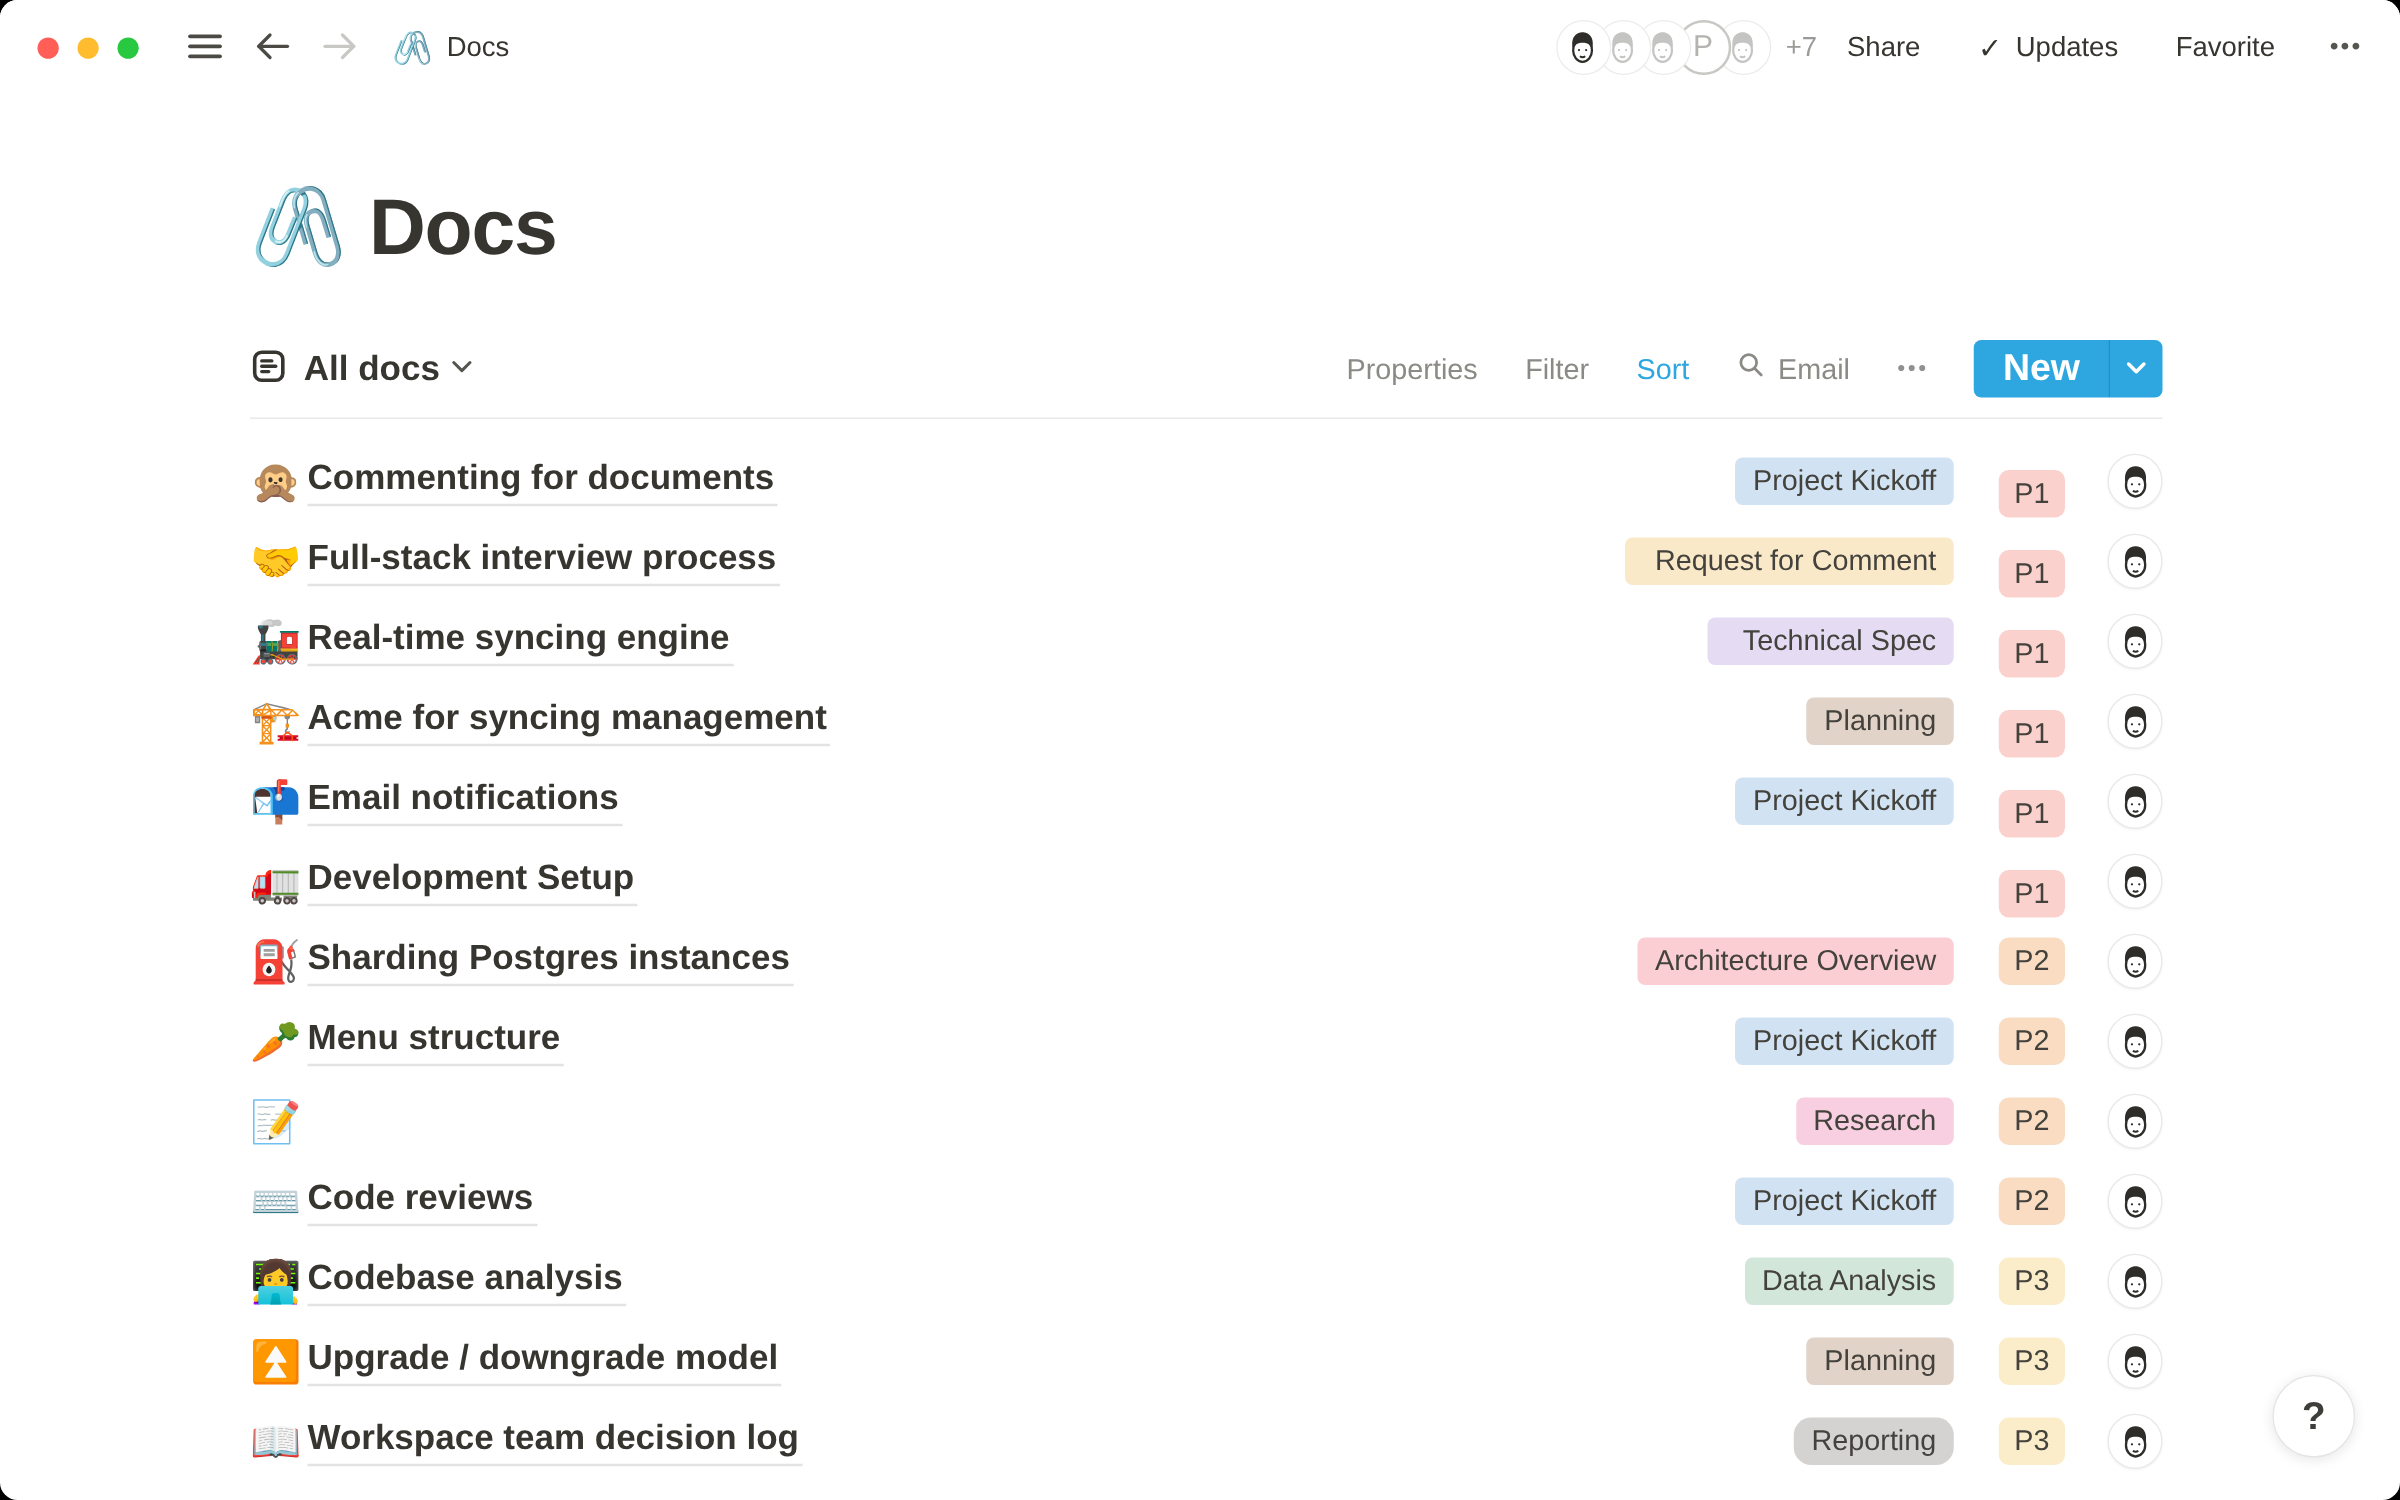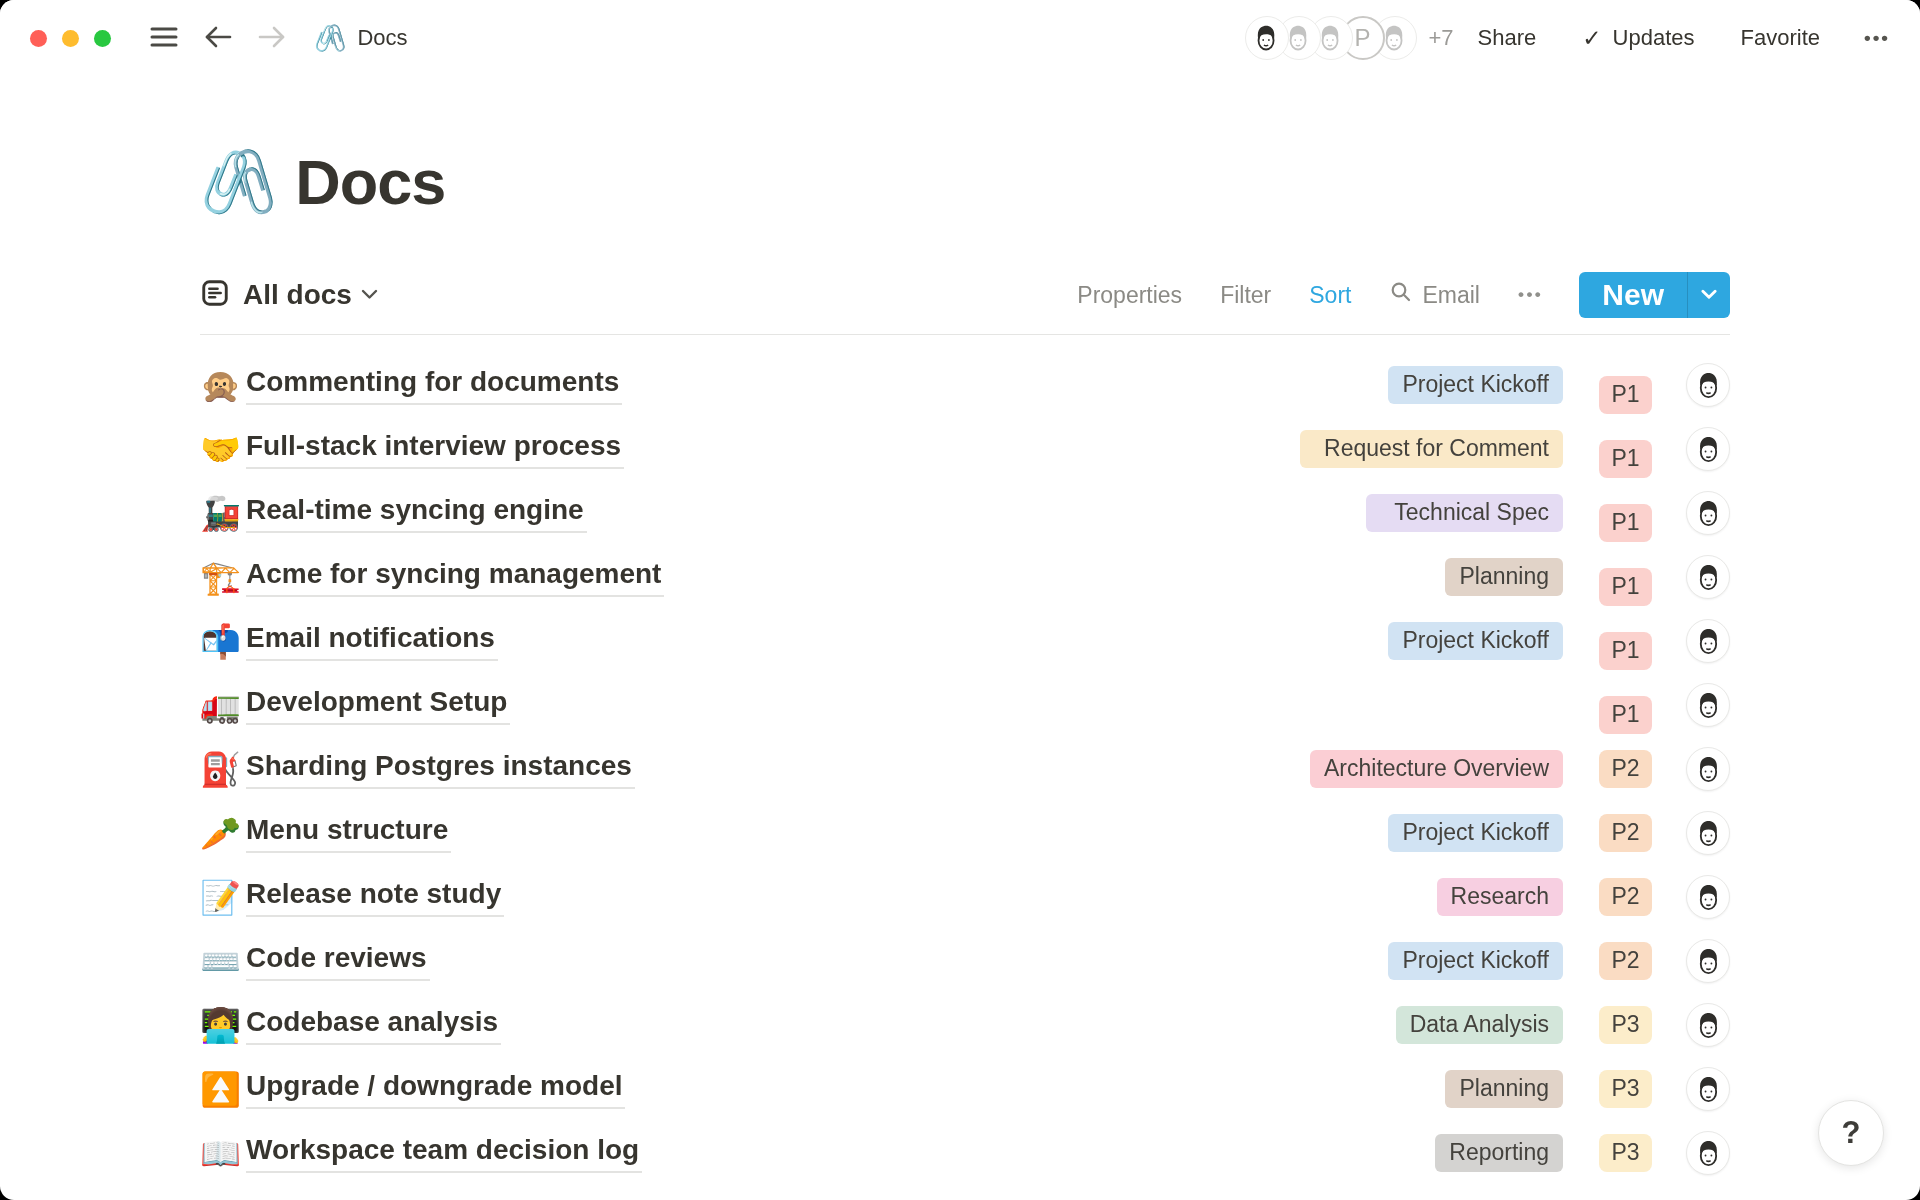--- a/index.html
+++ b/index.html
@@ -61,21 +61,21 @@
   .rows { width:1530px; margin-left:200px; margin-top:18px; }
   .row { height:64px; display:flex; align-items:center; cursor:pointer; }
   .row-emoji { width:44px; font-size:33px; line-height:1; text-align:left;
                font-family:"DejaVu Sans",sans-serif; }
   .row-title { font-size:28px; font-weight:600; color:var(--text); border-bottom:2px solid #e3e3e1;
                padding:0 3px 5px 0; margin-left:2px; white-space:nowrap; }
   .tag { margin-left:auto; font-size:23px; color:#44423d; padding:5px 14px 6px; border-radius:6px; white-space:nowrap; }
   .tag-blue{background:var(--tag-blue);} .tag-yellow{background:var(--tag-yellow);padding-left:24px;}
   .tag-purple{background:var(--tag-purple);padding-left:28px;} .tag-brown{background:var(--tag-brown);}
   .tag-red{background:var(--tag-red);} .tag-pink{background:var(--tag-pink);}
-  .tag-green{background:var(--tag-green);} .tag-gray{background:var(--tag-gray);}
+  .tag-green{background:var(--tag-green);} .tag-gray{background:var(--tag-gray);border-radius:14px;}
   .prio { width:53px; margin-left:36px; text-align:center; font-size:23px; color:#44423d;
           padding:5px 0 6px; border-radius:8px; flex-shrink:0; }
   .prio-p1{background:var(--prio-p1);margin-top:20px;} .prio-p2{background:var(--prio-p2);} .prio-p3{background:var(--prio-p3);}
   .avatar { margin-left:34px; width:44px; height:44px; border-radius:50%; background:#fff;
             border:1px solid #e9e9e7; box-shadow:0 1px 2px rgba(0,0,0,.06); flex-shrink:0;
             display:flex; align-items:center; justify-content:center; overflow:hidden; cursor:pointer; }
   .avatar svg { width:88%; height:88%; }
 
   
   .help { position:absolute; right:36px; bottom:34px; width:66px; height:66px; border-radius:50%;
@@ -325,21 +325,20 @@
     <span class="prio prio-p2">P2</span>
     <span class="avatar">
       <svg viewBox="0 0 24 24">
               <use href="#face-sketch"></use>
             </svg>
     </span>
   </div>
 
   <div class="row">
     <span class="row-emoji">📝</span>
-    <span class="row-title">Release note study</span>
     <span class="tag tag-pink">Research</span>
     <span class="prio prio-p2">P2</span>
     <span class="avatar">
       <svg viewBox="0 0 24 24">
               <use href="#face-sketch"></use>
             </svg>
     </span>
   </div>
 
   <div class="row">

